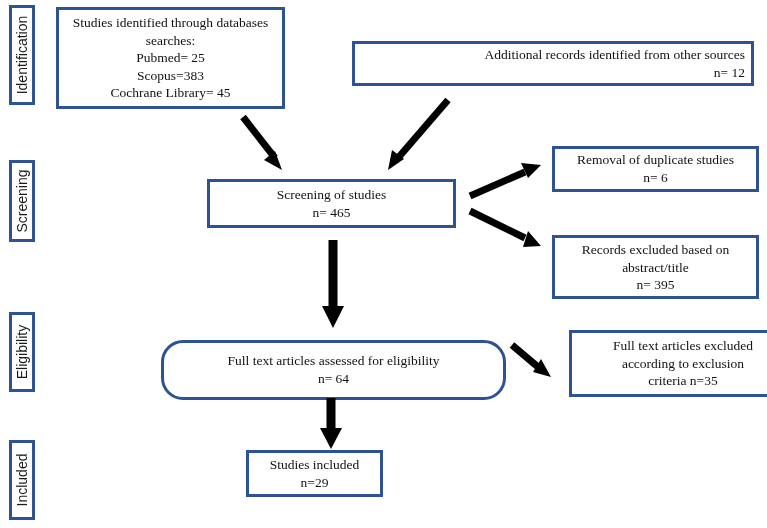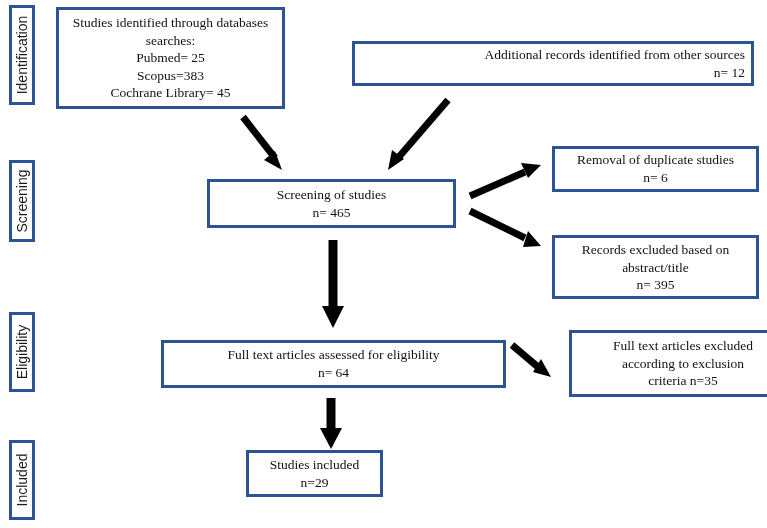--- a/index.html
+++ b/index.html
@@ -109,21 +109,21 @@
     <span class="box-text">Removal of duplicate studies
 n= 6</span>
   </div>
 
   <div class="flow-box" style="left:552px; top:235px; width:207px; height:64px;align-items:flex-end;">
     <span class="box-text">Records excluded based on
 abstract/title
 n= 395</span>
   </div>
 
-  <div class="flow-box" style="left:161px; top:340px; width:345px; height:48px;">
+  <div class="flow-box" style="left:161px; top:340px; width:345px; height:60px;border-radius:22px;">
     <span class="box-text">Full text articles assessed for eligibility
 n= 64</span>
   </div>
 
   <div class="flow-box" style="left:553px; top:330px; width:228px; height:67px;margin-left:16px;">
     <span class="box-text">Full text articles excluded
 according to exclusion
 criteria n=35</span>
   </div>
 

